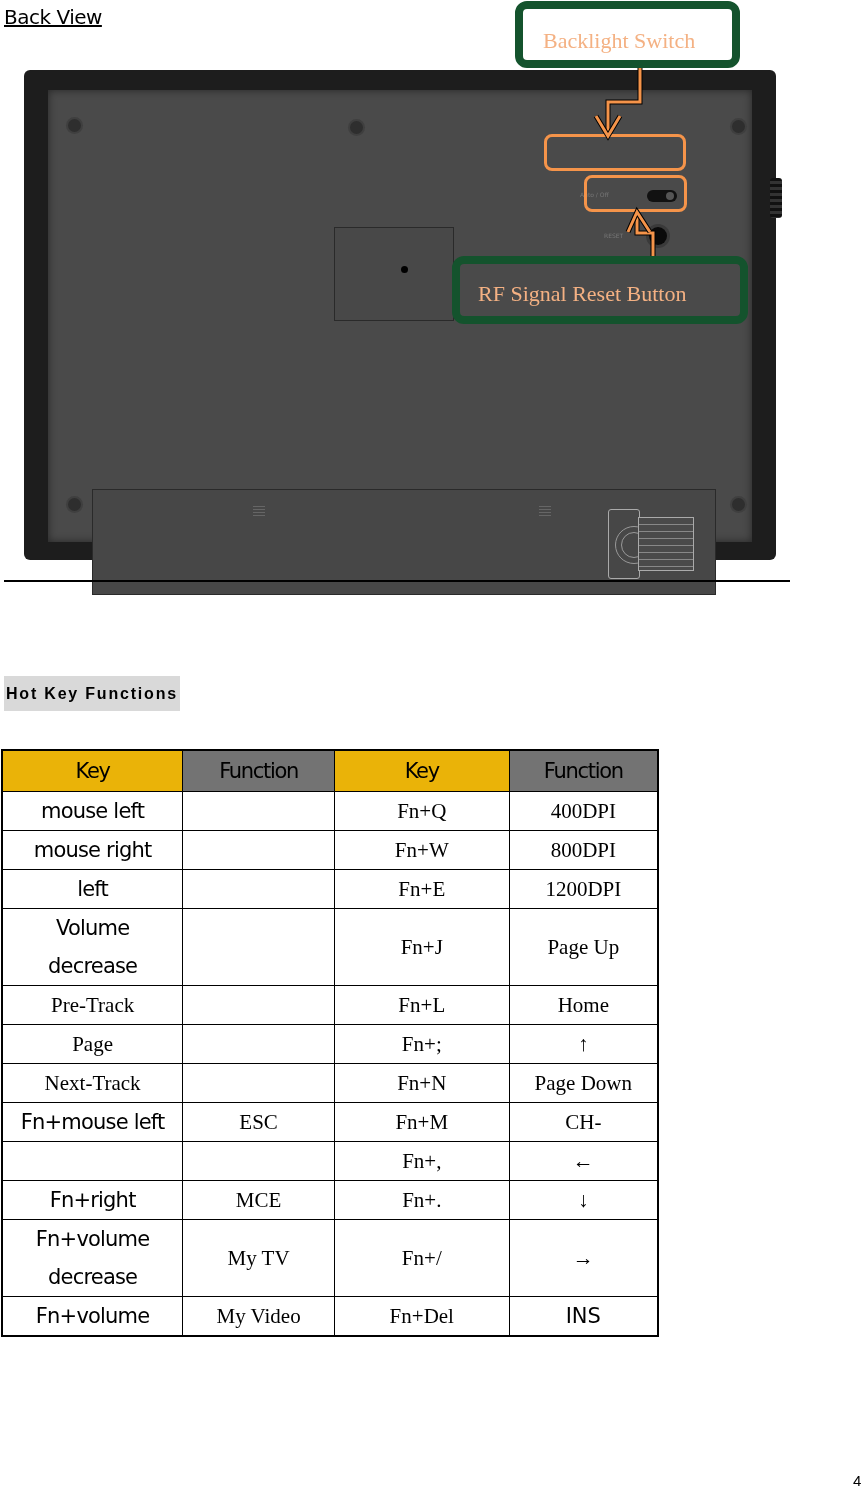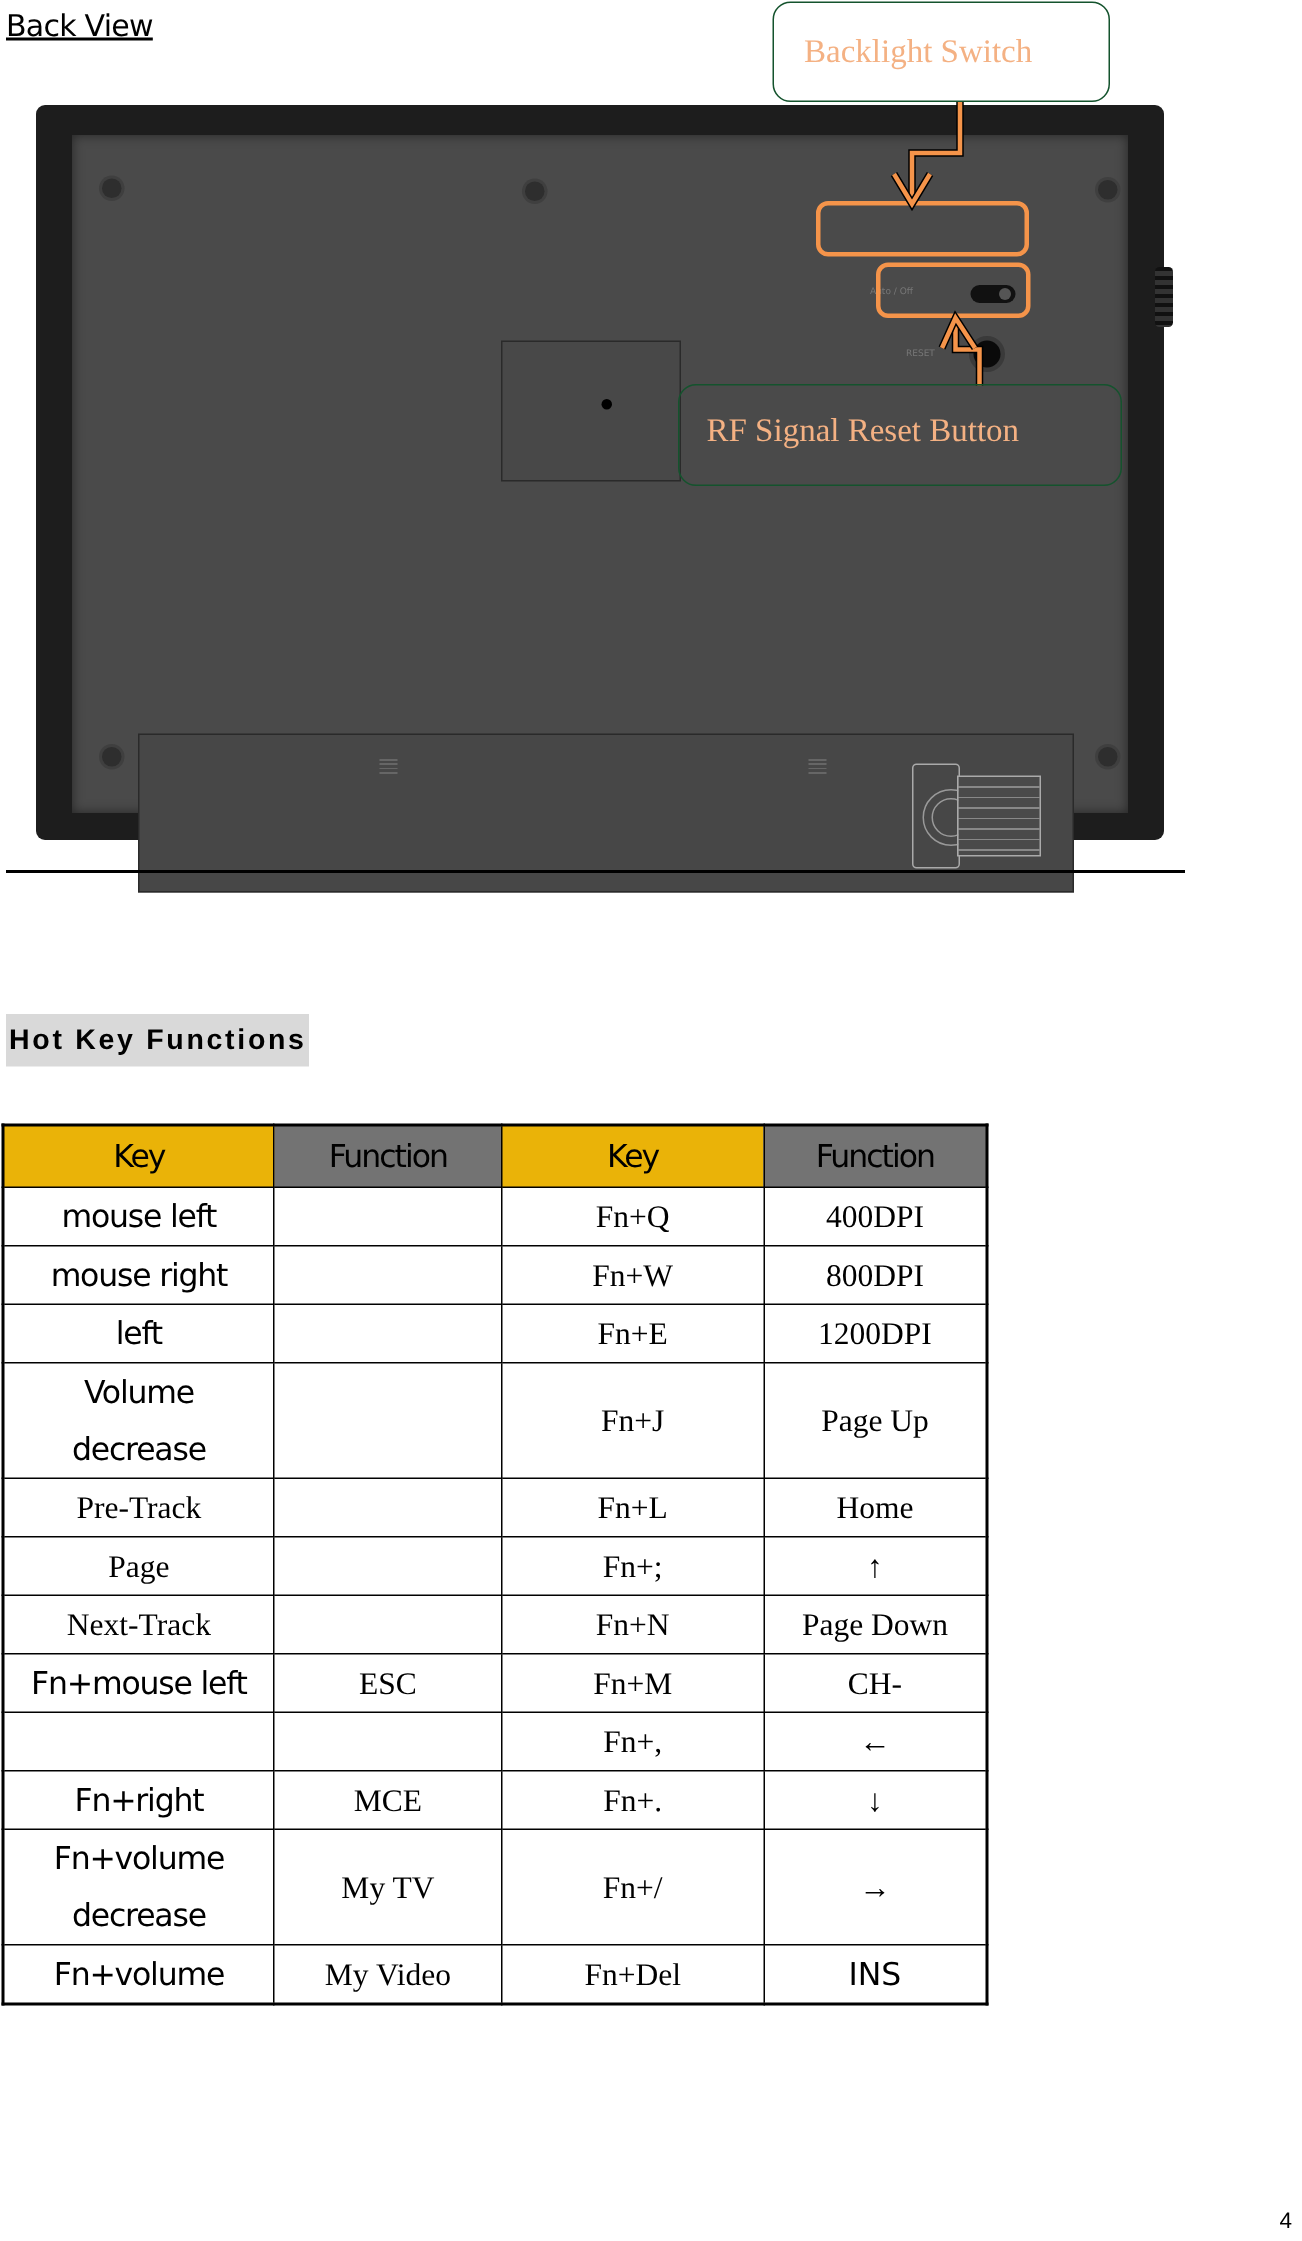--- a/index.html
+++ b/index.html
@@ -34,28 +34,28 @@
 
   .switch-area { position: absolute; left: 548px; top: 138px; width: 134px; height: 30px; }
   .switch-label { position: absolute; left: 28px; top: 9px; font-family: "DejaVu Sans", sans-serif; font-size: 6px; color: #777; }
   .switch-knob { position: absolute; left: 95px; top: 8px; width: 30px; height: 12px; border-radius: 6px; background: #111; }
   .switch-knob::after { content: ""; position: absolute; right: 3px; top: 2px; width: 8px; height: 8px; border-radius: 50%; background: #555; }
   .reset-area { position: absolute; left: 588px; top: 178px; width: 96px; height: 32px; }
   .reset-label { position: absolute; left: 12px; top: 10px; font-family: "DejaVu Sans", sans-serif; font-size: 6px; color: #777; }
   .reset-hole { position: absolute; left: 57px; top: 5px; width: 18px; height: 18px; border-radius: 50%; background: #0a0a0a; box-shadow: 0 0 0 3px #3a3a3a; }
 
   
-  .callout { position: absolute; border: 1px solid #14532d; border-radius: 12px; box-sizing: border-box; }
+  .callout { position: absolute; border: 8px solid #14532d; border-radius: 12px; box-sizing: border-box; }
   .callout-text { position: absolute; font-family: "Liberation Serif", serif; font-size: 22px; color: #f4b183; white-space: nowrap; }
   .hl-box { position: absolute; border: 3px solid #f5944a; border-radius: 8px; box-sizing: border-box; }
 
   .photo-rule { position: absolute; left: 4px; top: 580px; width: 786px; height: 2px; background: #000; }
 
   .hotkey-title { position: absolute; left: 4px; top: 676px; height: 35px; padding: 0 2px; background: #d9d9d9;
-                  font-family: "Liberation Sans", sans-serif; font-weight: bold; font-size: 19px;
+                  font-family: "Liberation Sans", sans-serif; font-weight: bold; font-size: 16px;
                   letter-spacing: 1.8px; line-height: 35px; }
 
   table.hotkeys { position: absolute; left: 1px; top: 749px; border-collapse: collapse; width: 658px; }
   table.hotkeys td, table.hotkeys th { border: 1px solid #000; text-align: center; vertical-align: middle;
                   padding: 0; font-weight: normal; font-size: 21px; line-height: 38px; }
   table.hotkeys { border: 2px solid #000; }
   th.key-hd { background: #eab308; font-family: "DejaVu Sans", sans-serif; font-size: 20px; letter-spacing: -1.3px; height: 40px; }
   th.fn-hd { background: #737373; font-family: "DejaVu Sans", sans-serif; font-size: 20px; letter-spacing: -1.3px; }
   td.mono { font-family: "DejaVu Sans", sans-serif; font-size: 19px; letter-spacing: -0.8px; }
   td.serif { font-family: "Liberation Serif", serif; font-size: 21px; }

